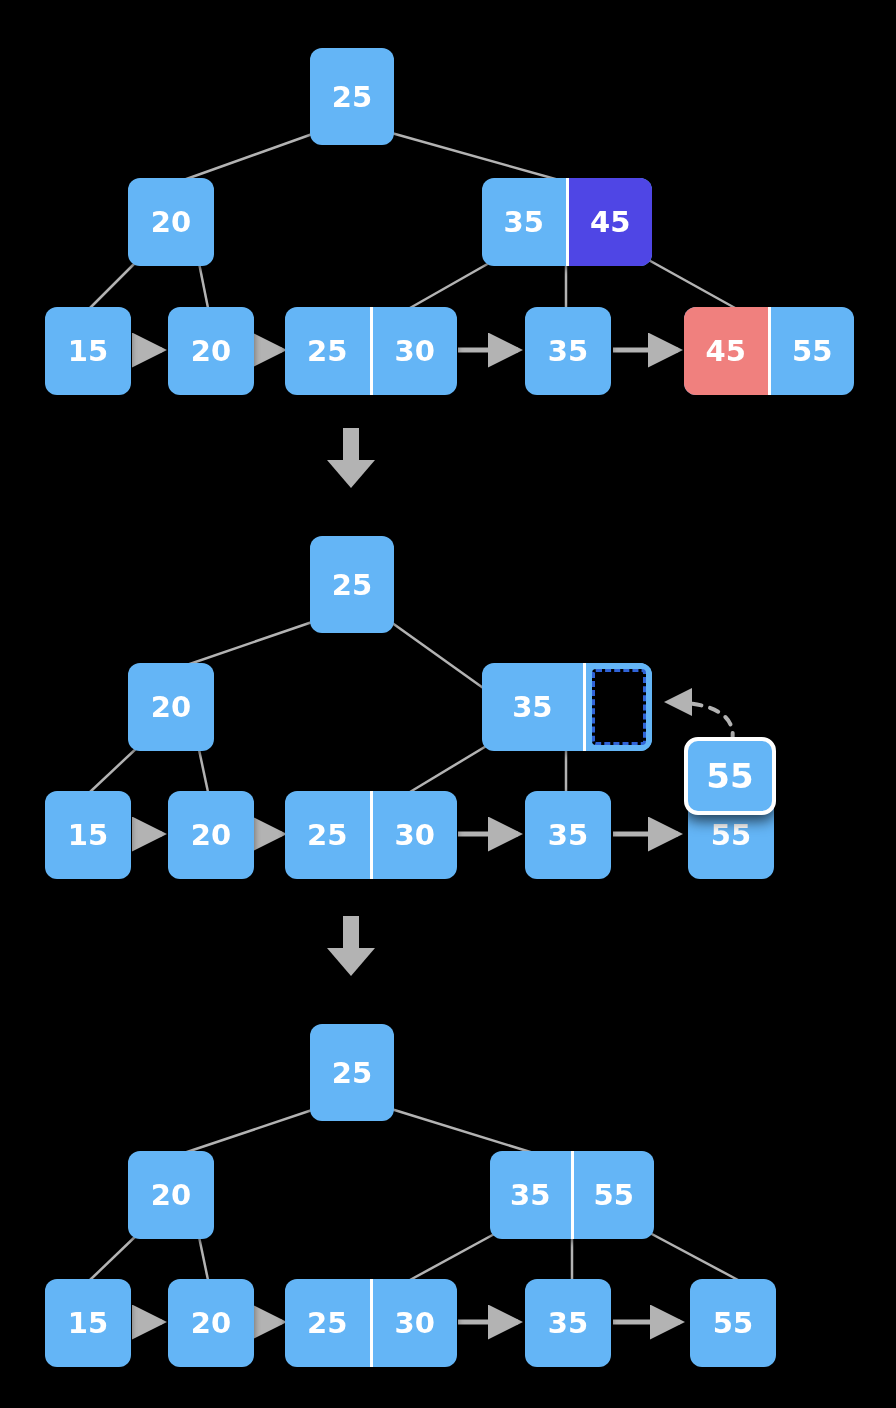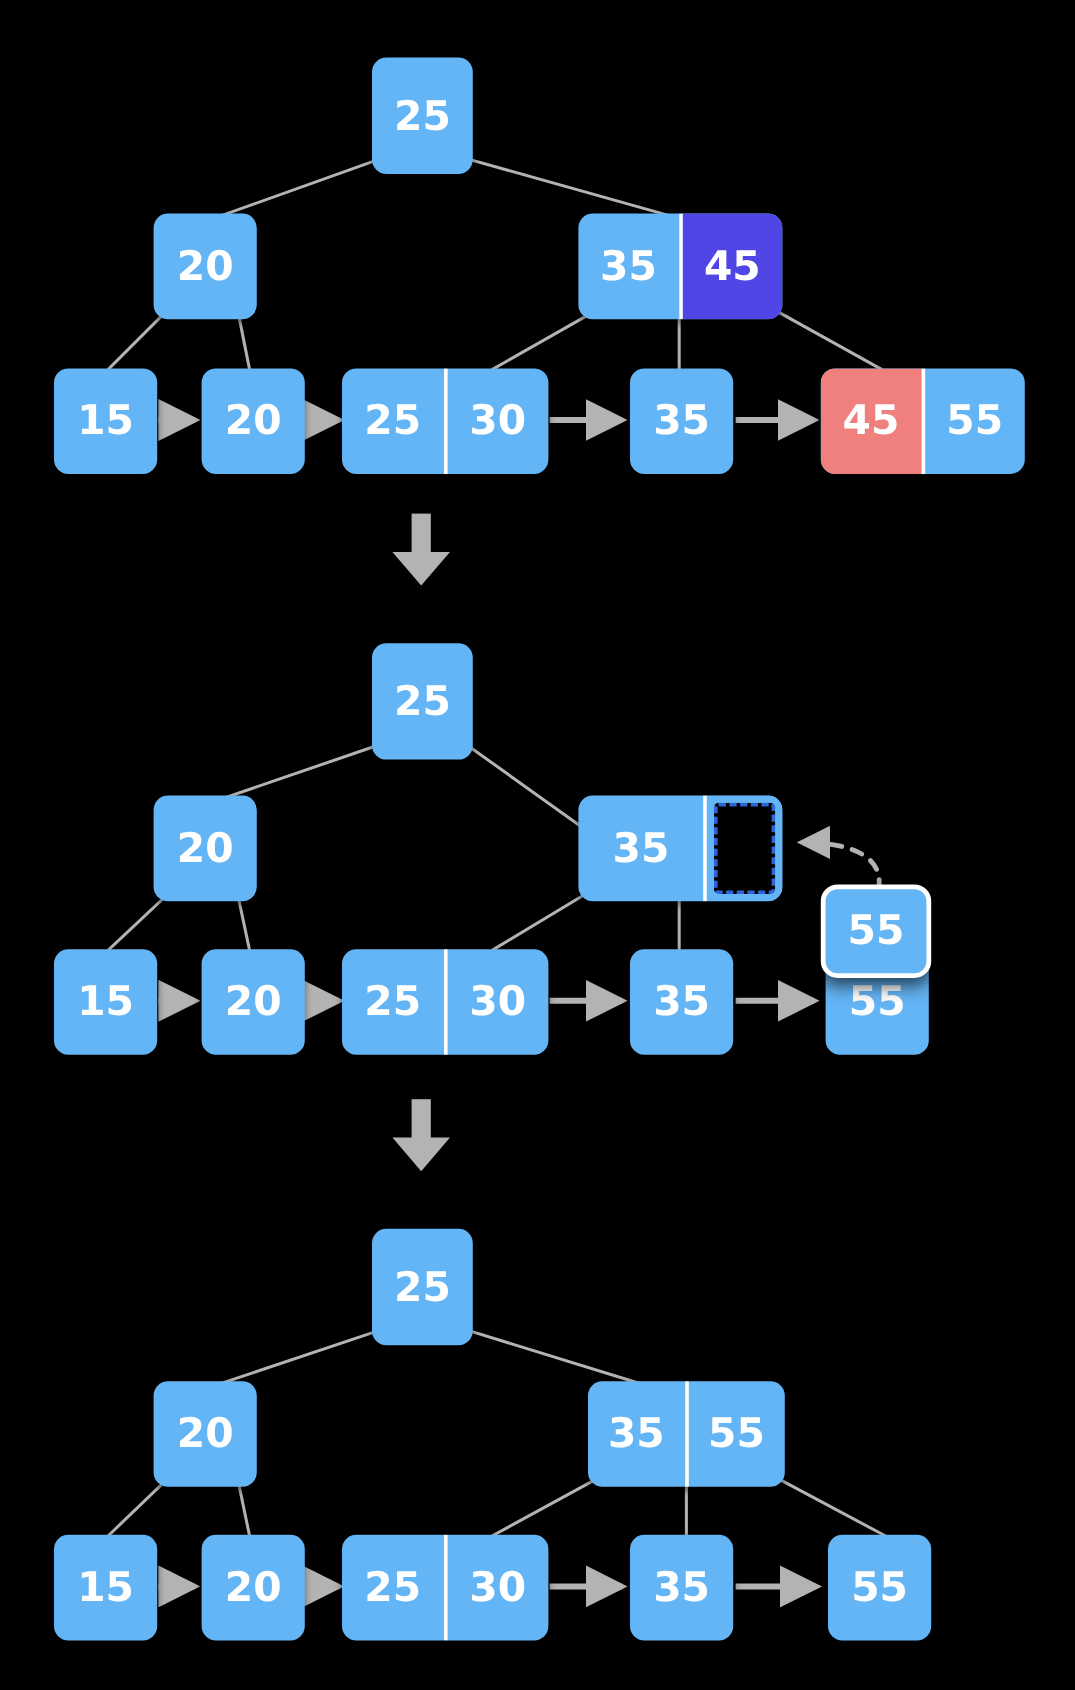--- a/index.html
+++ b/index.html
@@ -20,21 +20,21 @@
     box-sizing:border-box;
     overflow:hidden;
     z-index:3;
   }
   .cell{
     flex:1 1 auto;
     display:flex;align-items:center;justify-content:center;
     height:100%;
     color:#ffffff;
     font-weight:bold;
-    font-size:34px;
+    font-size:29px;
     letter-spacing:0px;
     position:relative;
     box-sizing:border-box;
   }
   .cell + .cell{ border-left:3px solid #ffffff; }
   .cell.hl-purple{ background:#4f46e5; }
   .cell.hl-red{ background:#f0807e; }
   .cell.empty-slot{
     background:#64b5f6;
     display:flex;align-items:center;justify-content:center;

